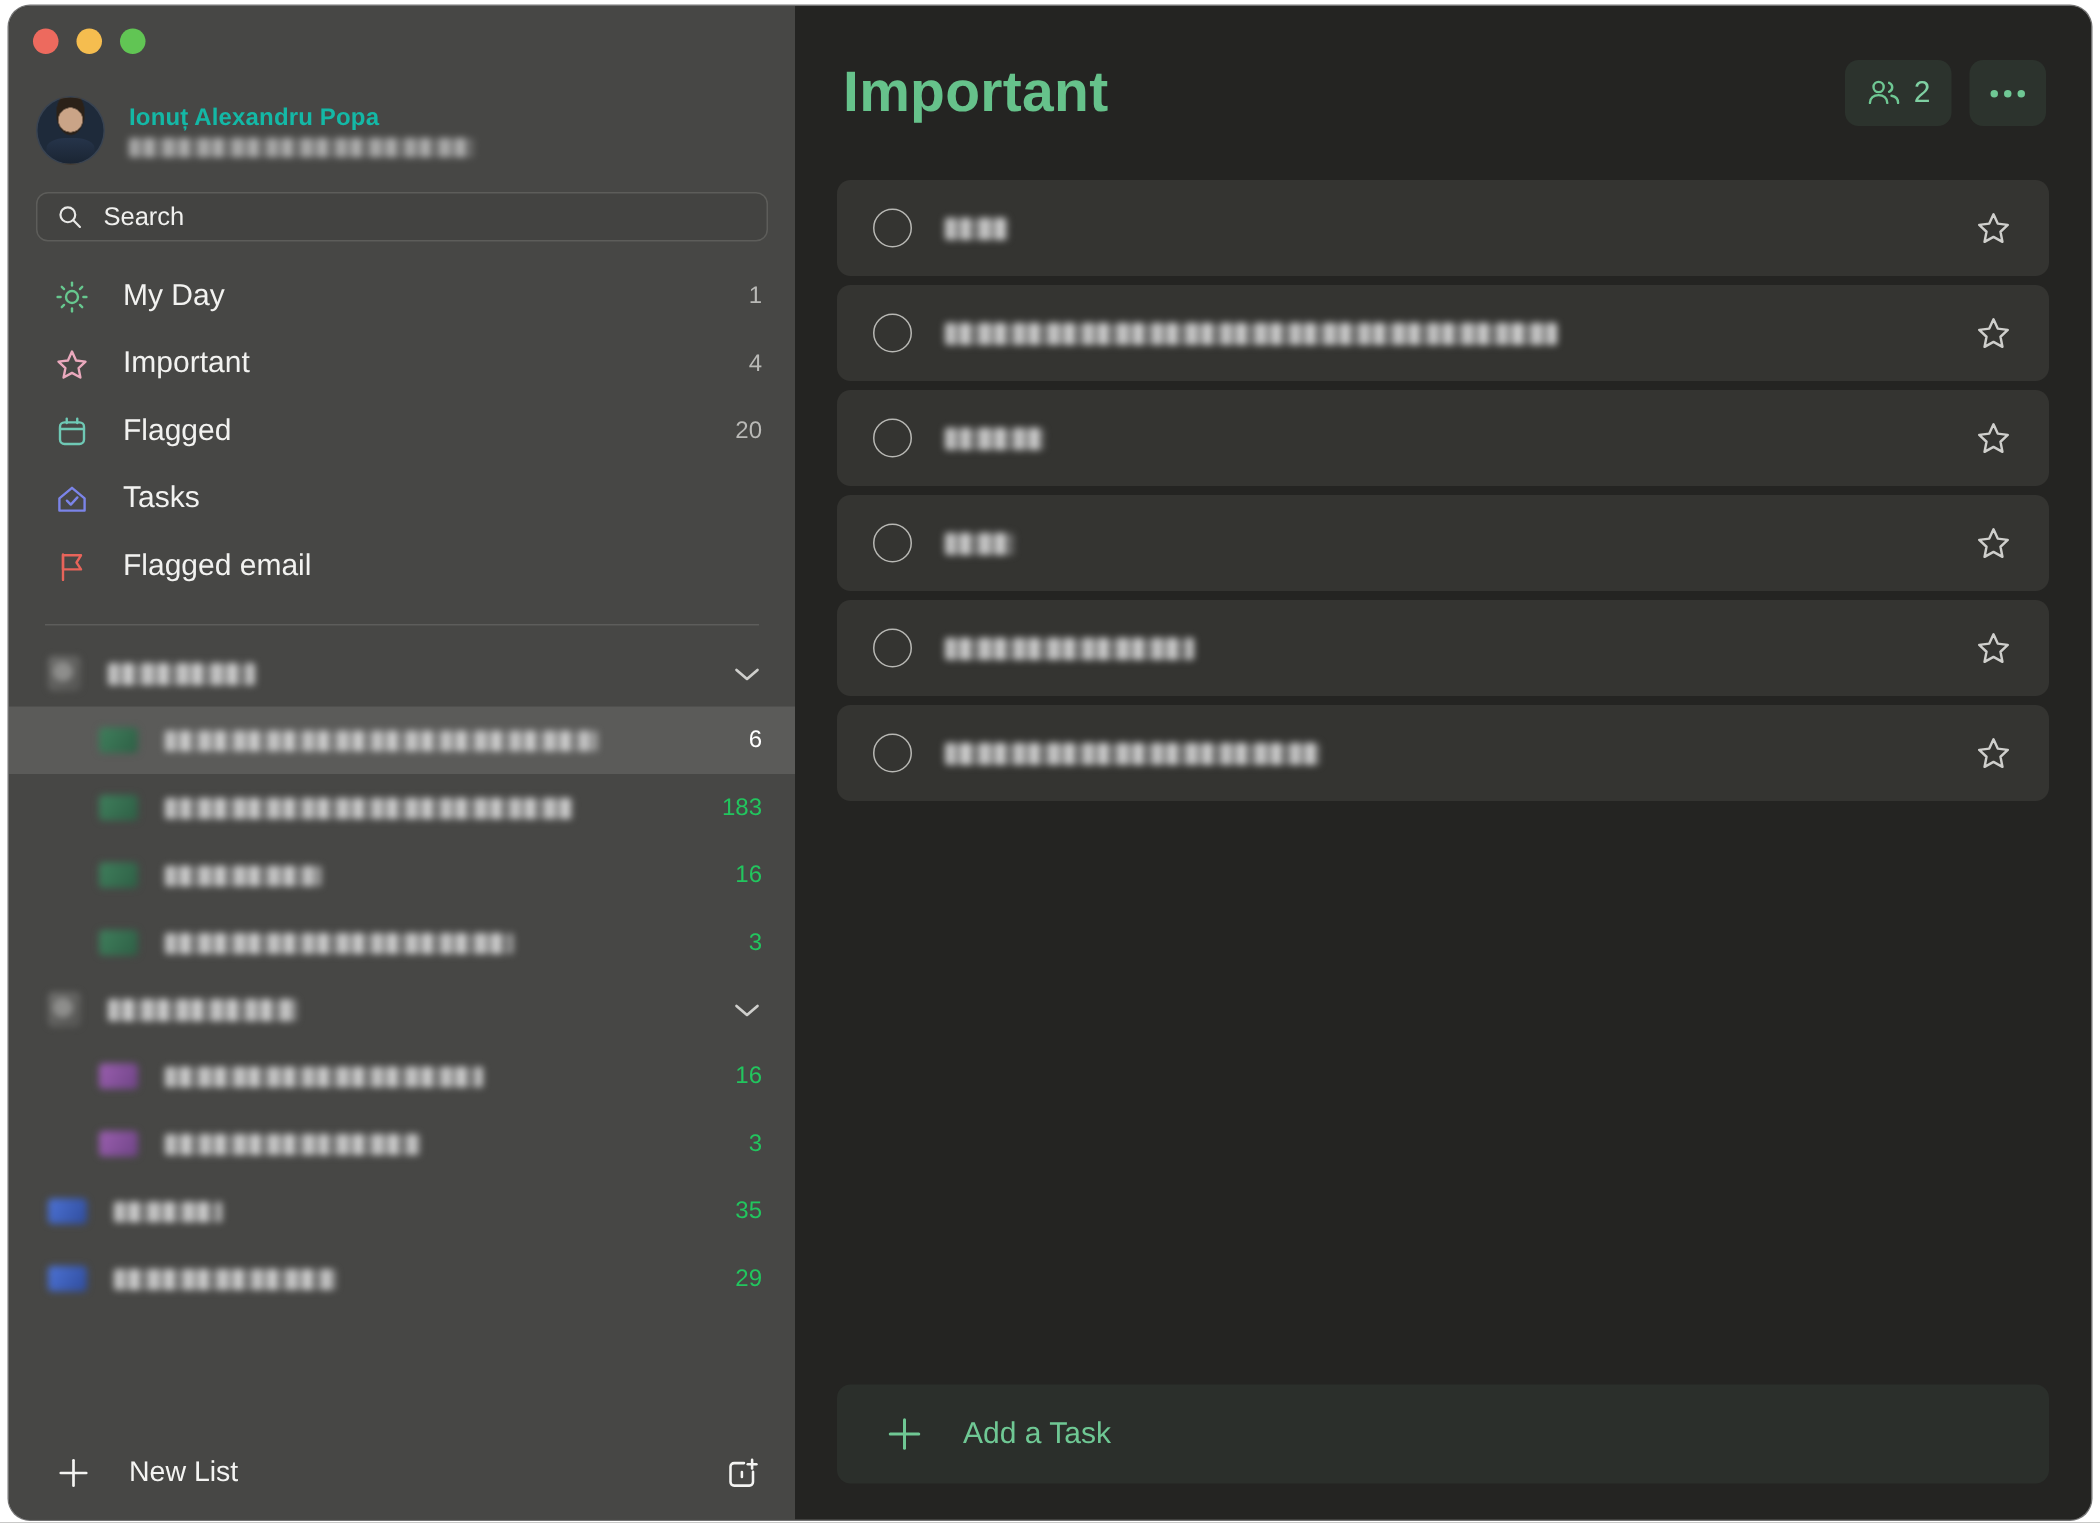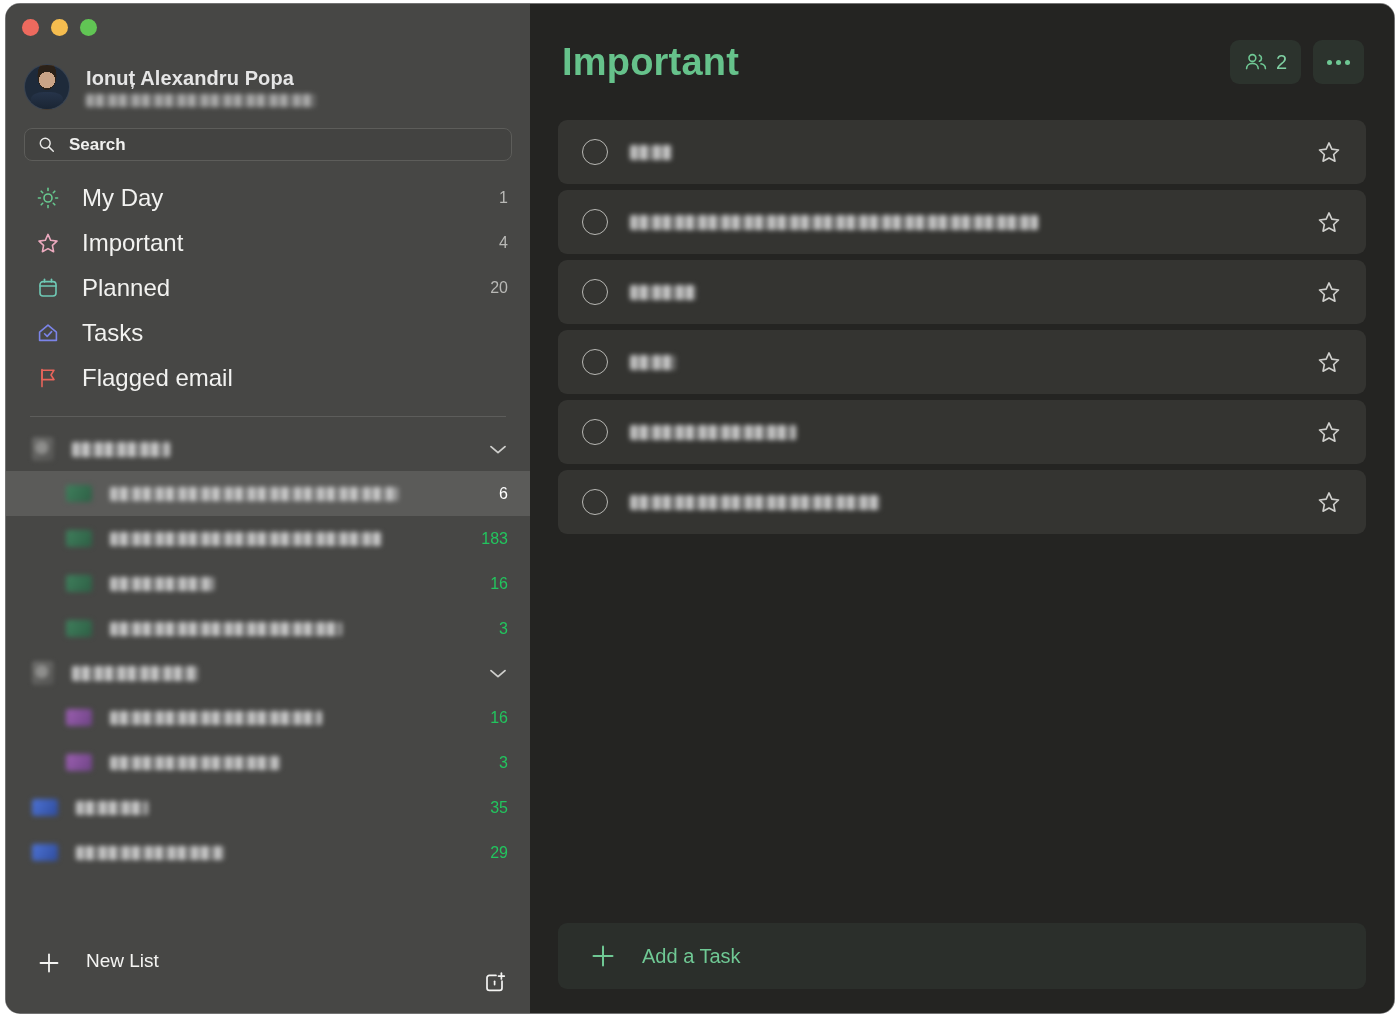--- a/index.html
+++ b/index.html
@@ -51,52 +51,51 @@
     overflow: hidden; position: relative;
     border: 1px solid rgba(255,255,255,0.12);
   }
   .avatar::after{
     content:""; position:absolute; left:6px; right:6px; bottom:0; height:38%;
     background: linear-gradient(#26344a, #1a2533);
     border-radius: 40% 40% 0 0;
   }
   .profile-text { display: flex; flex-direction: column; gap: 4px; min-width: 0; }
   .profile-name {
-    font-size: 20px; font-weight: bold; color: #e5e5e5; letter-spacing: 0.1px;
+    font-size: 16px; font-weight: bold; color: #14b8a6; letter-spacing: 0.1px;
   }
   .redact {
     display:inline-block;
     background-image:
       repeating-linear-gradient(90deg, rgba(205,205,205,.95) 0 7px, rgba(150,150,150,.75) 7px 11px, rgba(225,225,225,.9) 11px 17px, rgba(130,130,130,.6) 17px 23px),
       repeating-linear-gradient(0deg, rgba(255,255,255,.18) 0 4px, rgba(0,0,0,.10) 4px 8px);
     filter: blur(2.6px);
     border-radius: 2px;
     color: transparent; user-select: none;
     vertical-align: middle;
   }
   .profile-email { height: 13px; width: 230px; opacity: .78; }
 
   .search-wrap { padding: 14px 18px 8px 18px; }
   .search {
     height: 33px; border-radius: 8px;
     background: #434341;
     border: 1px solid #5d5d5a;
     display: flex; align-items: center; gap: 14px;
     padding: 0 13px;
-    font-weight: bold;
   }
   .search-placeholder { color: #f0f0ee; font-size: 17px; }
 
   .nav { padding: 6px 0 0 0; }
   .nav-item {
     height: 45px; display: flex; align-items: center;
     padding: 0 22px 0 30px; gap: 22px;
     cursor: default;
   }
-  .nav-label { font-size: 24px; color: #f2f2f0; flex: 1; }
+  .nav-label { font-size: 20px; color: #f2f2f0; flex: 1; }
   .nav-count { font-size: 16px; color: #b9b9b6; }
 
   .divider {
     height: 1px; background: #5d5d5b;
     margin: 16px 24px 10px 24px;
   }
 
   .lists { flex: 1; overflow: hidden; padding-bottom: 4px; }
   .group-head {
     height: 44px; display: flex; align-items: center;
@@ -126,21 +125,21 @@
     filter: blur(2.4px);
   }
   .li-icon.green  { background: linear-gradient(120deg,#3f7f5c,#2e5f45); }
   .li-icon.purple { background: linear-gradient(120deg,#9b5fb0,#6f4486); }
   .li-icon.blue   { background: linear-gradient(120deg,#4d73d6,#2f4c9c); }
   .li-name { height: 14px; }
   .li-count { margin-left: auto; font-size: 16px; color: #22c55e; }
   .list-item.selected .li-count { color: #ffffff; }
 
   .newlist {
-    height: 64px; display: flex; 
+    height: 64px; display: flex; align-items: center;
     padding: 0 22px 0 30px; gap: 24px;
     border-top: 1px solid rgba(255,255,255,0.0);
   }
   .newlist-label { font-size: 19px; color: #f4f4f2; }
   .newlist-right { margin-left: auto; display: flex; align-items: center; }
 
   
   .main {
     flex: 1; height: 100%;
     background: #242422;
@@ -260,21 +259,21 @@
 
       <div class="nav-item">
         <span>
           <svg width="24" height="24" viewBox="0 0 24 24" fill="none" stroke="#6fc9b5" stroke-width="1.6" stroke-linecap="round">
             <rect x="4" y="5.6" width="16" height="14.4" rx="3"></rect>
             <line x1="4" y1="10" x2="20" y2="10"></line>
             <line x1="8.5" y1="3.2" x2="8.5" y2="6"></line>
               <line x1="15.5" y1="3.2" x2="15.5" y2="6"></line>
           </svg>
         </span>
-        <span class="nav-label">Planned</span>
+        <span class="nav-label">Flagged</span>
         <span class="nav-count">20</span>
       </div>
 
       <div class="nav-item">
         <span>
           <svg width="24" height="24" viewBox="0 0 24 24" fill="none" stroke="#7b84e8" stroke-width="1.6" stroke-linecap="round" stroke-linejoin="round">
             <path d="M3.6 11.2 L12 4.2 L20.4 11.2 V19.4 H3.6 Z"></path>
             <polyline points="8.6,12.8 11.2,15.4 15.6,10.6"></polyline>
           </svg>
         </span>

